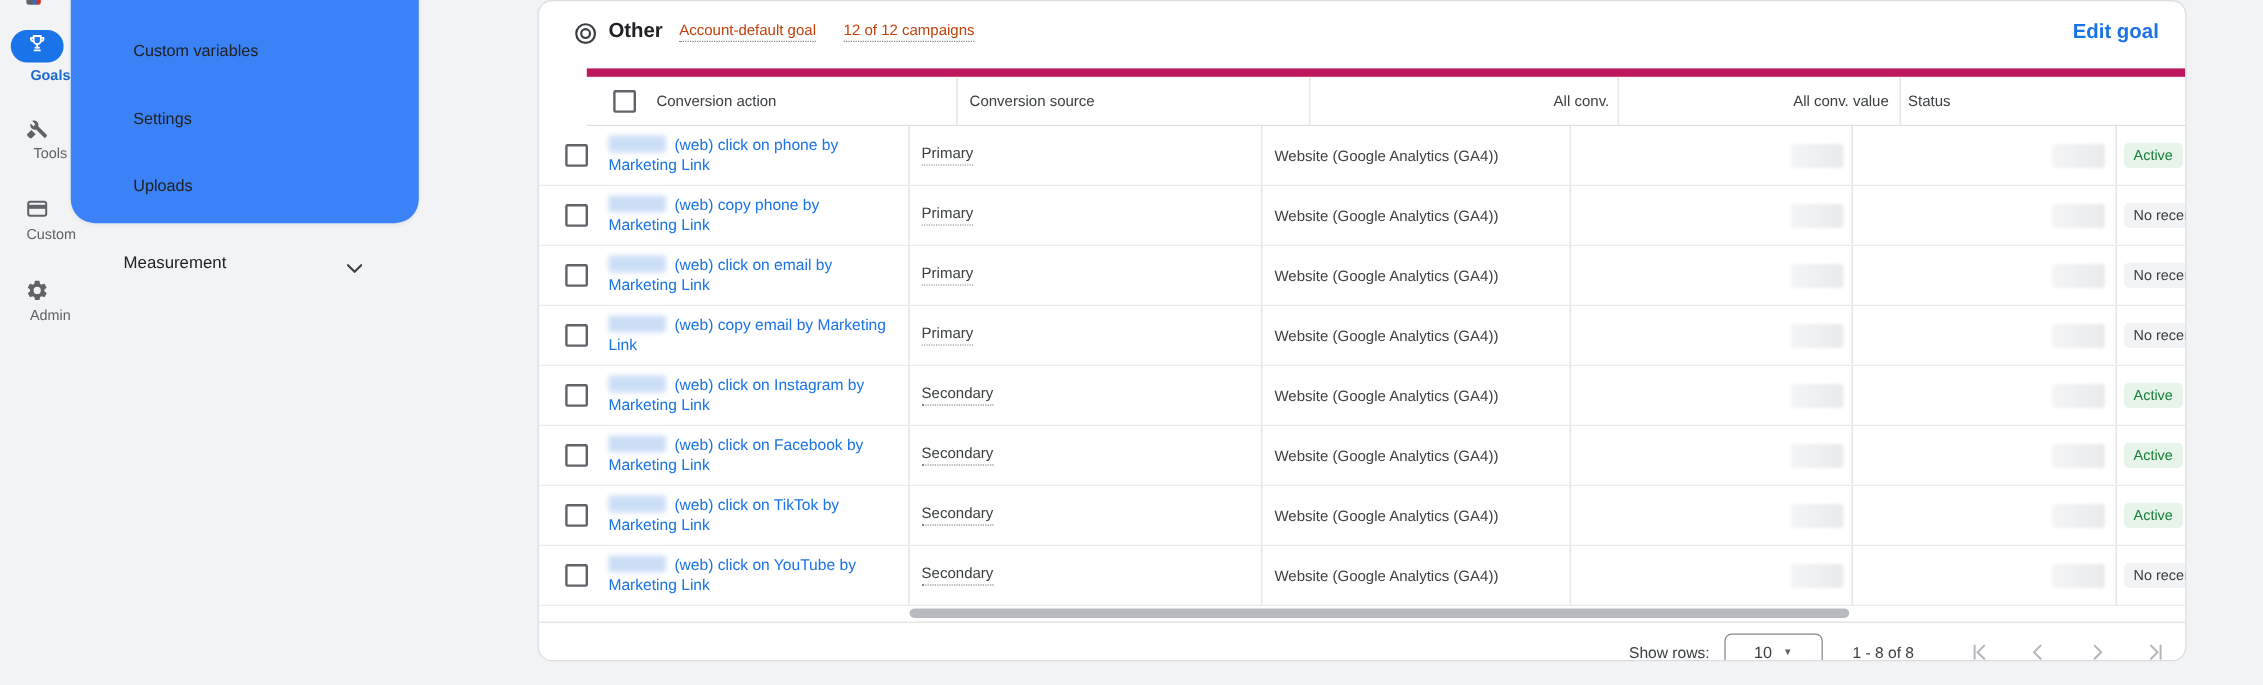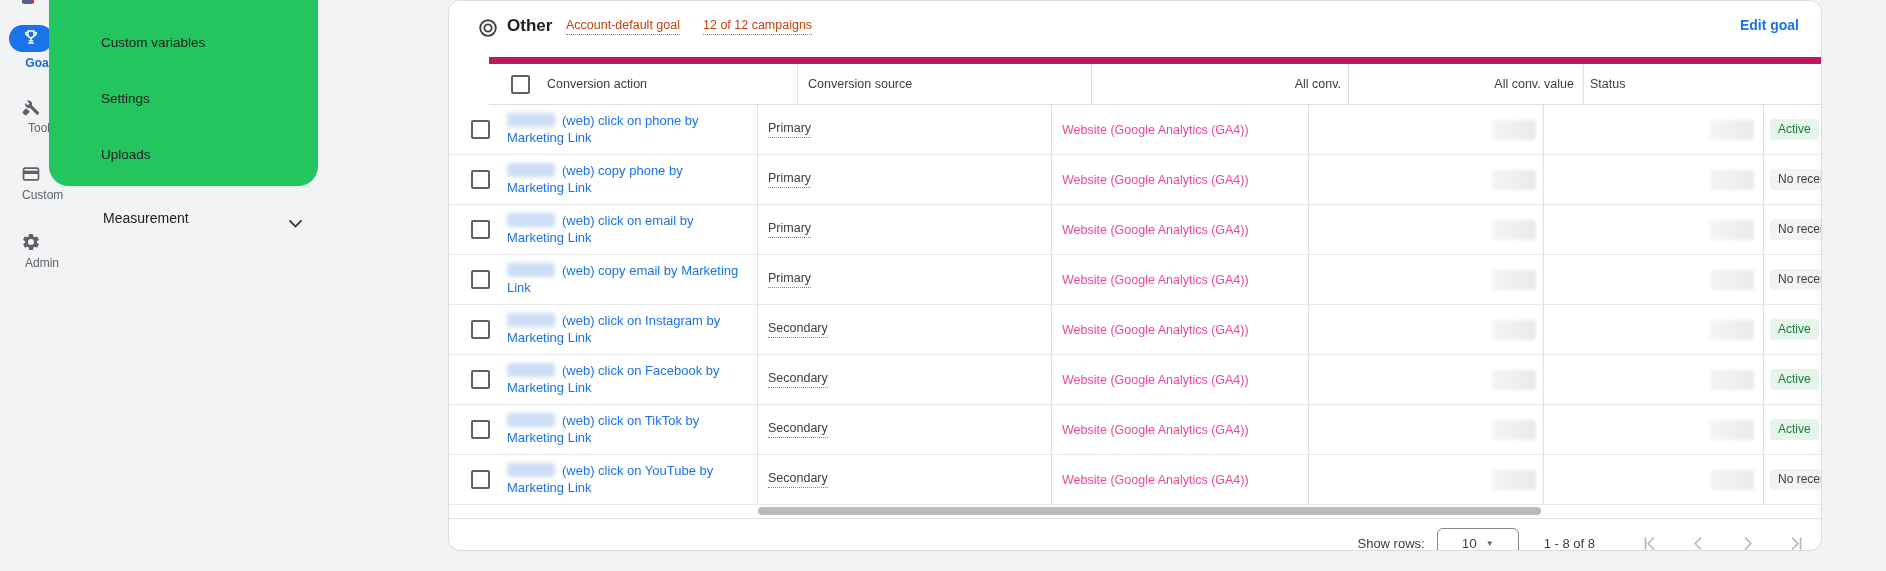--- a/index.html
+++ b/index.html
@@ -11,39 +11,39 @@
   .partial-icon{position:absolute;left:22px;top:0;width:12px;height:4px;border-radius:0 0 2px 2px;
     background:linear-gradient(90deg,#5f6368 40%,#1a73e8 60%,#d93025 80%);}
   .nav-item{position:absolute;left:0;width:62px;text-align:center;cursor:pointer;}
   .nav-pill{width:44px;height:27px;border-radius:14px;background:#1a73e8;margin:0 auto;
     display:flex;align-items:center;justify-content:center;}
   .nav-icon{height:21px;display:flex;align-items:center;justify-content:center;}
   .nav-label{font-size:12px;color:#5f6368;margin-top:4px;padding-left:22px;}
   .nav-label.active{color:#1967d2;font-weight:bold;}
 
   
-  .flyout{position:absolute;left:49px;top:0;width:269px;height:186px;background:#22c55e;
+  .flyout{position:absolute;left:59px;top:0;width:290px;height:186px;background:#3b82f6;
     border-radius:0 0 20px 20px;box-shadow:0 1px 3px rgba(60,64,67,.08);}
   .flyout-item{position:absolute;left:52px;height:18px;font-size:13.5px;color:#202124;cursor:pointer;white-space:nowrap;}
   .measurement-row{position:absolute;left:103px;top:210px;width:205px;height:20px;cursor:pointer;
     font-size:14px;color:#202124;}
   .measurement-chevron{position:absolute;right:6px;top:5px;}
 
   
   .card{position:absolute;left:448px;top:0;width:1374px;height:551px;background:#fff;
     border:1px solid #dadce0;border-radius:12px;box-sizing:border-box;overflow:hidden;}
 
   .goal-header{position:relative;height:56px;}
   .bullseye{position:absolute;left:28px;top:16px;}
   .goal-title{position:absolute;left:58px;top:15px;font-size:17px;font-weight:bold;color:#202124;}
   .goal-chip{position:absolute;top:17px;font-size:12.5px;color:#c2410c;
     border-bottom:1px dotted #80868b;padding-bottom:2px;cursor:pointer;white-space:nowrap;}
   .chip-default{left:117px;}
   .chip-campaigns{left:254px;}
-  .edit-goal{position:absolute;right:22px;top:16px;font-size:14px;font-weight:bold;color:#1a73e8;cursor:pointer;}
+  .edit-goal{position:absolute;right:22px;top:16px;font-size:17px;font-weight:bold;color:#1a73e8;cursor:pointer;}
 
   
   .grid{display:grid;grid-template-columns:48px 260px 294px 257px 235px 220px 124px;}
   .thead{height:40px;border-top:7px solid #be185d;border-bottom:1px solid #e0e0e0;
     font-size:12.5px;color:#3c4043;margin-left:40px;}
   .cell{display:flex;align-items:center;height:100%;box-sizing:border-box;}
   .bl{border-left:1px solid #e0e0e0;}
   .pl{padding-left:10px;}
   .right{justify-content:flex-end;}
   .th-sorted{font-weight:bold;color:#202124;}
@@ -51,21 +51,21 @@
   .pr7{padding-right:7px;} .pr9{padding-right:9px;} .pl6{padding-left:6px;}
 
   .tr{height:49px;border-bottom:1px solid #e8eaed;}
   .checkbox{width:15px;height:15px;border:2px solid #5f6368;border-radius:2px;background:#fff;
     margin-left:22px;cursor:pointer;}
   .action-cell{padding-left:10px;}
   .action-text{width:235px;font-size:13px;line-height:16.5px;color:#1a73e8;cursor:pointer;}
   .chip-blur{display:inline-block;width:48px;height:14px;border-radius:2px;background:#ccdef6;
     filter:blur(2px);vertical-align:-2px;margin-right:7px;}
   .opt-chip{font-size:12.5px;color:#3c4043;border-bottom:1px dotted #80868b;padding-bottom:2px;cursor:pointer;}
-  .src-text{font-size:12.5px;color:#ec4899;}
+  .src-text{font-size:12.5px;color:#404040;}
   .num-blur{width:44px;height:20px;border-radius:2px;background:linear-gradient(90deg,#f4f5f6,#e9eaec);
     filter:blur(1.5px);}
   .mr7{margin-right:7px;} .mr9{margin-right:9px;}
   .status-pill{display:inline-block;height:21px;line-height:21px;padding:0 8px;border-radius:4px;
     font-size:12px;margin-left:6px;white-space:nowrap;}
   .status-pill.active{background:#e6f4ea;color:#188038;}
   .status-pill.muted{background:#f1f3f4;color:#3c4043;width:96px;}
 
   
   .hscroll{position:relative;height:13px;}

